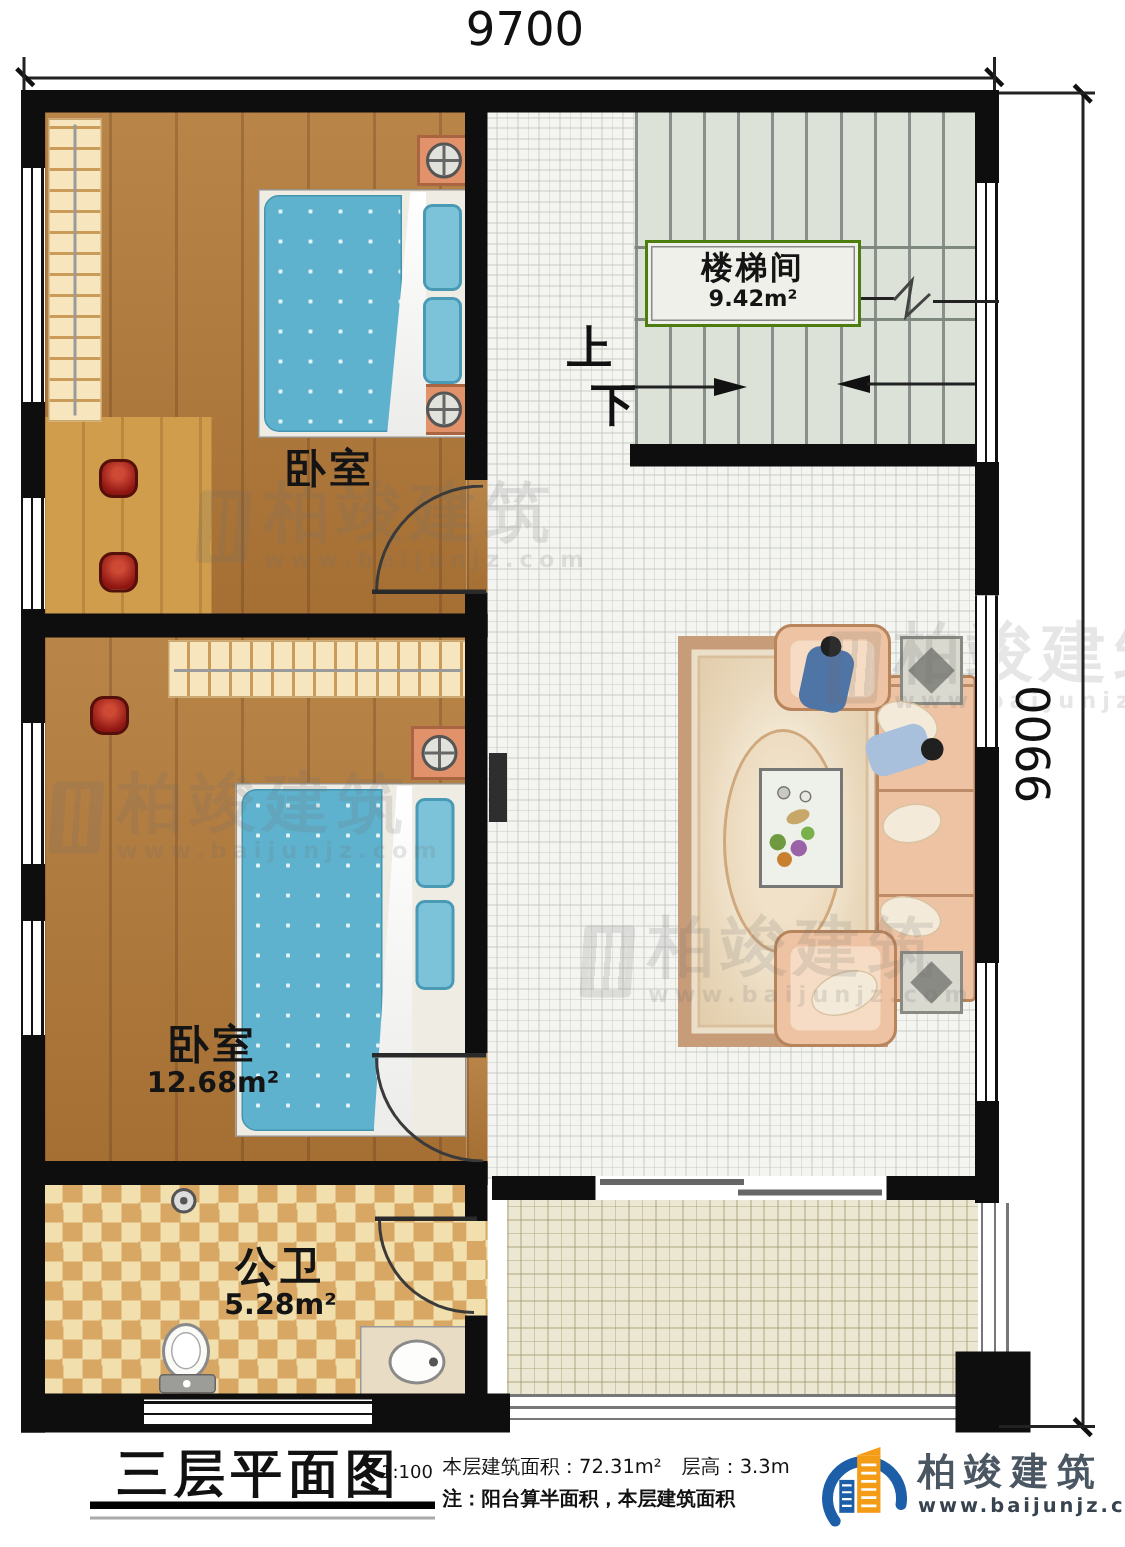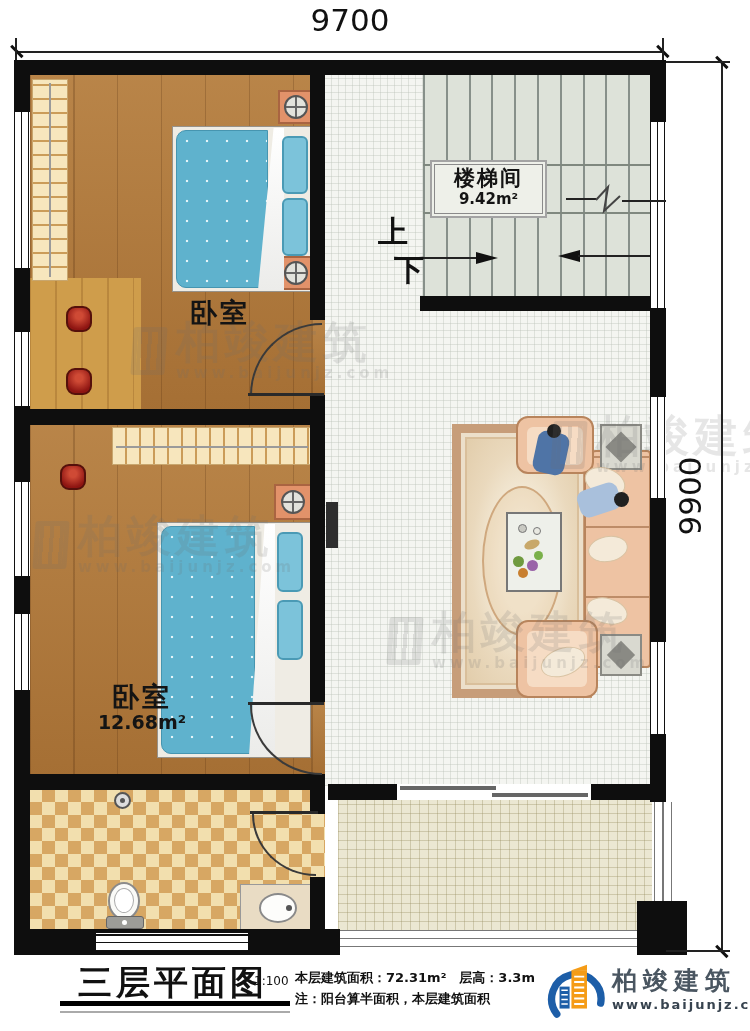--- a/index.html
+++ b/index.html
@@ -118,21 +118,21 @@
   <div class="cush" style="left:588px;top:536px;width:40px;height:26px;transform:rotate(-10deg)"></div>
   <div class="cush" style="left:586px;top:598px;width:42px;height:26px;transform:rotate(15deg)"></div>
   <div class="cush" style="left:540px;top:648px;width:46px;height:28px;transform:rotate(-20deg)"></div>
   <div class="a" style="left:535px;top:432px;width:32px;height:42px;background:#4f74a6;border-radius:9px;transform:rotate(12deg);z-index:5"></div>
   <div class="dot" style="left:547px;top:424px;width:14px;height:14px;background:#202020;z-index:6"></div>
   <div class="a" style="left:578px;top:486px;width:42px;height:28px;background:#a9c0dc;border-radius:9px;transform:rotate(-18deg);z-index:5"></div>
   <div class="dot" style="left:614px;top:492px;width:15px;height:15px;background:#202020;z-index:6"></div>
 
   <div class="a" style="left:423px;top:164px;width:228px;height:2px;background:#7f887f;z-index:3"></div>
   <div class="a" style="left:423px;top:212px;width:228px;height:2px;background:#7f887f;z-index:3"></div>
-  <div class="a" style="left:430px;top:160px;width:117px;height:58px;background:#eef0e9;border:2px solid #a3a3a3;z-index:34">
+  <div class="a" style="left:430px;top:160px;width:144px;height:58px;background:#eef0e9;border:2px solid #4d7c0f;z-index:34">
     <div class="a" style="left:2px;top:2px;right:2px;bottom:2px;border:1px solid #8a8a8a"></div>
     <div class="lbl" style="left:0;top:5px;width:100%">
       <div class="nm" style="font-size:21px;letter-spacing:2px">楼梯间</div>
       <div class="ar" style="font-size:15px">9.42m²</div>
     </div>
   </div>
   <div class="sline" style="left:414px;top:257px;width:64px;height:2px"></div>
   <div class="tri-r" style="left:476px;top:252px"></div>
   <div class="tri-l" style="left:558px;top:250px"></div>
   <div class="sline" style="left:578px;top:255px;width:72px;height:2px"></div>
@@ -232,41 +232,45 @@
       </div>
   </div>
 
   <div class="lbl" style="left:145px;top:298px;width:150px">
     <div class="nm">卧室</div>
   </div>
   <div class="lbl" style="left:67px;top:682px;width:150px">
     <div class="nm">卧室</div>
     <div class="ar">12.68m²</div>
   </div>
+  <div class="lbl" style="left:112px;top:830px;width:150px">
+    <div class="nm">公卫</div>
+    <div class="ar">5.28m²</div>
+  </div>
   <div class="lbl" style="left:403px;top:832px;width:150px">
   </div>
 
   <div class="a" style="left:280px;top:2px;width:140px;font-size:31px;text-align:center;z-index:45">9700</div>
   <div class="dim" style="left:16px;top:51px;width:648px;height:1.5px"></div>
   <div class="tick" style="left:9px;top:50px"></div>
   <div class="tick" style="left:655px;top:50px"></div>
   <div class="dim" style="left:15px;top:38px;width:1.5px;height:22px"></div>
   <div class="dim" style="left:662px;top:38px;width:1.5px;height:22px"></div>
   <div class="a" style="left:640px;top:478px;width:100px;font-size:31px;text-align:center;transform:rotate(-90deg);z-index:45">9900</div>
   <div class="dim" style="left:721px;top:62px;width:1.5px;height:890px"></div>
   <div class="tick" style="left:714px;top:61px"></div>
   <div class="tick" style="left:714px;top:950px"></div>
   <div class="dim" style="left:666px;top:61px;width:64px;height:1.5px"></div>
   <div class="dim" style="left:666px;top:950px;width:64px;height:1.5px"></div>
 
   <div class="tb" style="left:78px;top:960px;font-size:34px;font-weight:600;letter-spacing:4px">三层平面图</div>
   <div class="tb" style="left:254px;top:974px;font-size:12px">1:100</div>
   <div class="tb" style="left:60px;top:1001px;width:230px;height:5px;background:#000"></div>
   <div class="tb" style="left:60px;top:1011px;width:230px;height:1.5px;background:#aaa"></div>
-  <div class="tb" style="left:295px;top:969px;font-size:13px;font-weight:700">本层建筑面积：72.31m²　层高：3.3m</div>
+  <div class="tb" style="left:295px;top:969px;font-size:13px;font-weight:400">本层建筑面积：72.31m²　层高：3.3m</div>
   <div class="tb" style="left:295px;top:990px;font-size:13px;font-weight:600">注：阳台算半面积，本层建筑面积</div>
 
   <svg class="tb" style="left:544px;top:962px" width="64" height="62" viewBox="0 0 70 66">
     <path d="M14 56 A27 27 0 1 1 62 44" fill="none" stroke="#1d5ea8" stroke-width="8" stroke-linecap="round"></path>
     <rect x="30" y="8" width="17" height="42" fill="#f59c17"></rect>
     <path d="M30 8 L47 8 L47 2 Z" fill="#f59c17"></path>
     <g stroke="#fff" stroke-width="2">
         <path d="M33 15h11M33 21h11M33 27h11M33 33h11M33 39h11M33 45h11"></path>
       </g>
     <rect x="17" y="26" width="11" height="24" fill="#1d5ea8"></rect>

